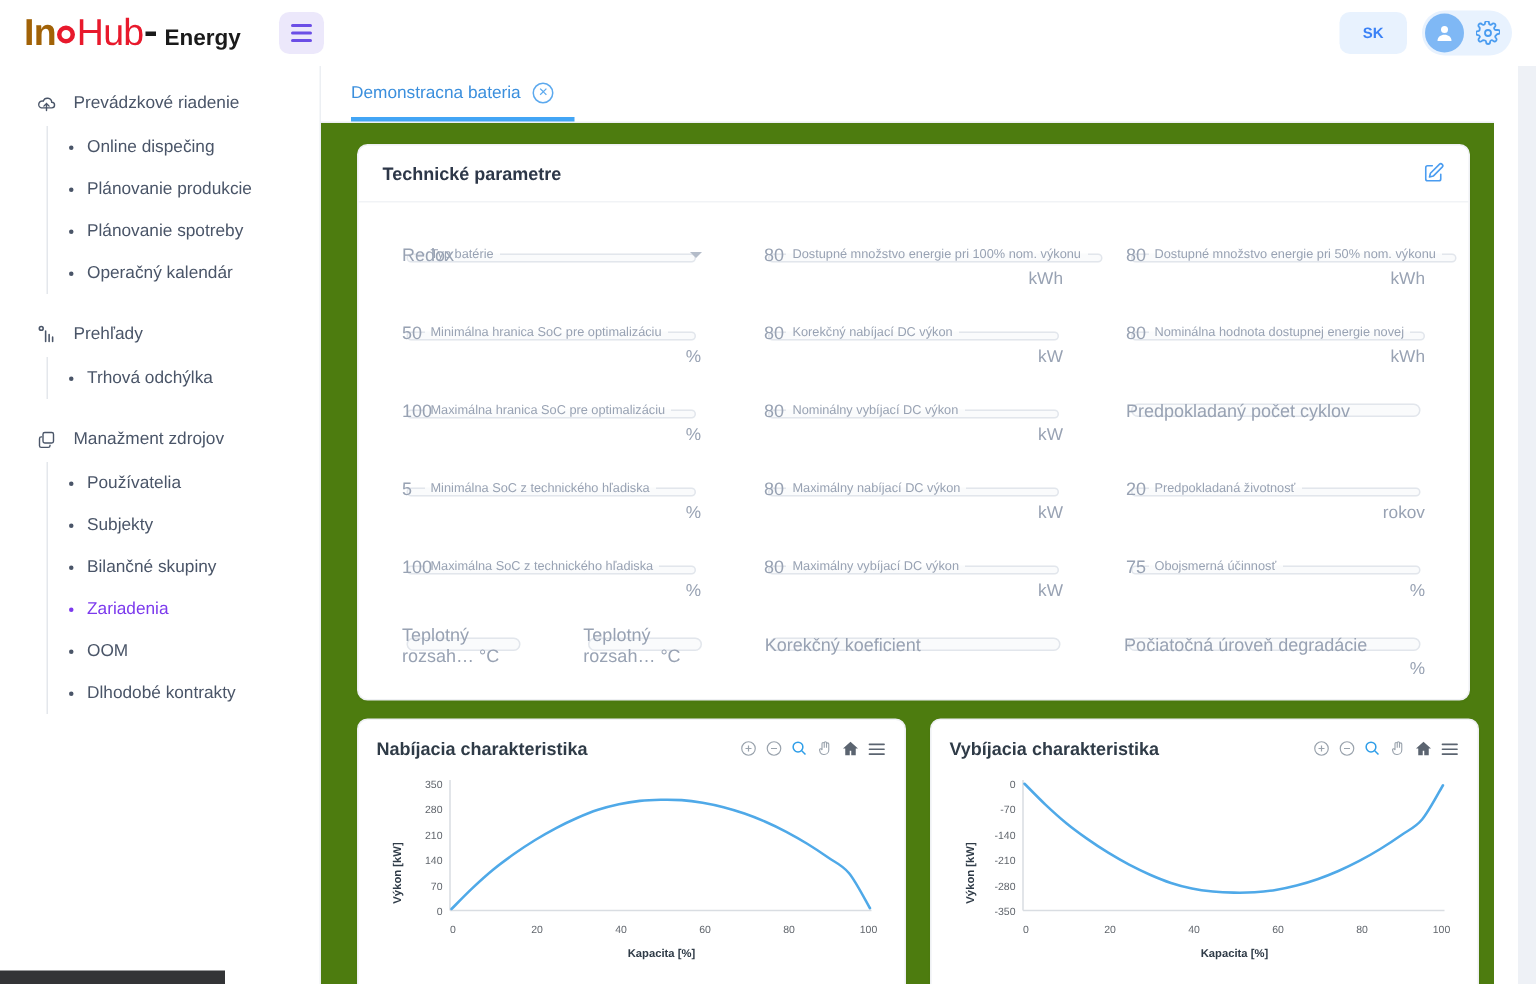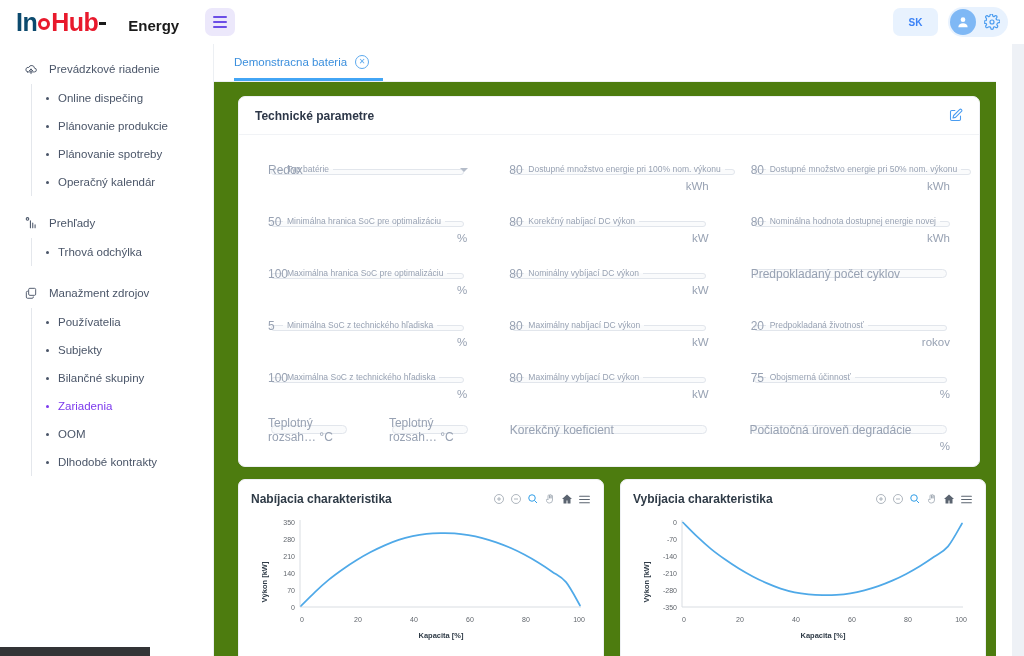--- a/index.html
+++ b/index.html
@@ -10,31 +10,31 @@
     overflow: hidden;
   }
   .app { position: relative; width: 1024px; height: 656px; background: #ffffff; }
 
   
   .topbar {
     position: absolute; top: 0; left: 0; width: 1024px; height: 44px;
     background: #ffffff; display: flex; align-items: center;
   }
   .logo { margin-left: 16px; display: flex; align-items: baseline; }
-  .logo-ino { font-size: 25px; font-weight: 700; color: #0c4a6e; letter-spacing: -0.5px; }
+  .logo-ino { font-size: 25px; font-weight: 700; color: #a16207; letter-spacing: -0.5px; }
   .logo-o-ring {
     display: inline-block; width: 12px; height: 12px; border-radius: 50%;
     border: 3px solid #e8192c; position: relative; top: -1px; margin: 0 1px;
   }
-  .logo-hub { font-size: 25px; font-weight: 700; color: #e8192c; letter-spacing: -0.5px; }
+  .logo-hub { font-size: 25px; font-weight: 400; color: #e8192c; letter-spacing: -0.5px; }
   .logo-dash {
     display: inline-block; width: 7px; height: 3px; background: #1a1a1a;
     position: relative; top: -6px; margin-left: 1px;
   }
-  .logo-energy { font-size: 15px; font-weight: 600; color: #1a1a1a; margin-left: 22px; }
+  .logo-energy { font-size: 15px; font-weight: 600; color: #1a1a1a; margin-left: 6px; }
 
   .burger {
     margin-left: 26px; width: 30px; height: 28px; border-radius: 7px;
     background: #ece8fb; display: flex; flex-direction: column;
     justify-content: center; align-items: center; gap: 3px; cursor: pointer;
   }
   .burger span { display: block; width: 14px; height: 2px; background: #6b4ee6; border-radius: 1px; }
 
   .topright { margin-left: auto; display: flex; align-items: center; gap: 10px; margin-right: 16px; }
   .lang-btn {

